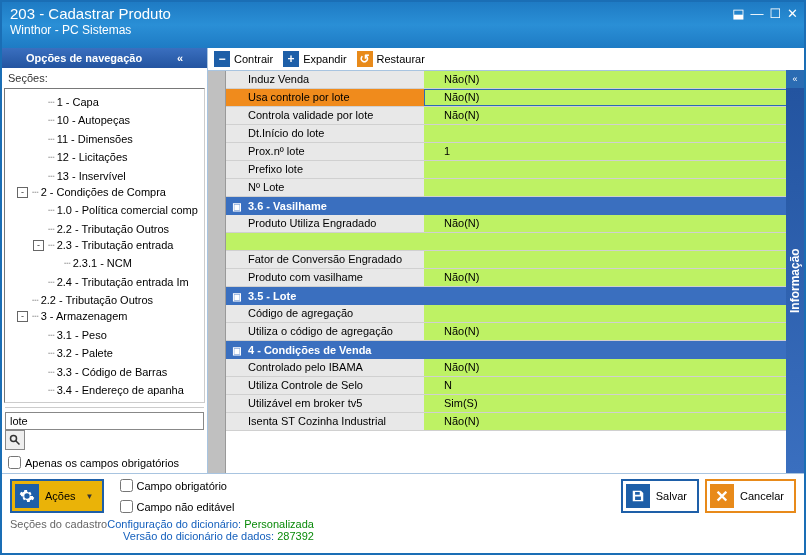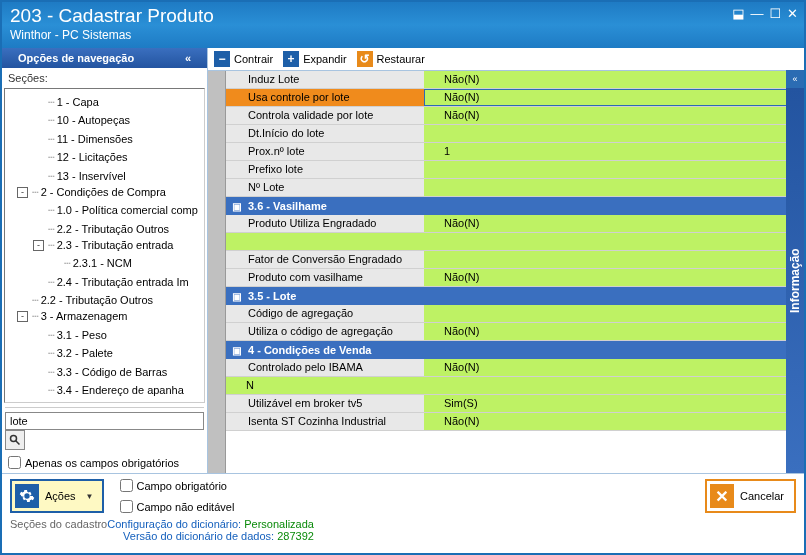--- a/index.html
+++ b/index.html
@@ -1,27 +1,27 @@
 <!DOCTYPE html>
 <html><head>
 <meta charset="utf-8">
 <style>
 * { box-sizing: border-box; margin: 0; padding: 0; font-family: "Segoe UI", Tahoma, sans-serif; font-size: 11px; }
 body { width: 806px; height: 555px; background: #fff; border: 2px solid #1a6eb5; overflow: hidden; position: relative; }
 
 .titlebar { height: 46px; background: linear-gradient(180deg, #1e7bc4 0%, #2a8fd6 50%, #1e7bc4 100%); color: #fff; padding: 3px 8px; position: relative; }
-.titlebar .title { font-size: 19px; font-weight: 300; }
+.titlebar .title { font-size: 15px; font-weight: 300; }
 .titlebar .subtitle { font-size: 12px; margin-top: 1px; }
 .titlebar .win-btns { position: absolute; right: 6px; top: 4px; display: flex; gap: 6px; }
 .titlebar .win-btns span { color: #fff; font-size: 13px; cursor: pointer; }
 
 .main { display: flex; height: 425px; }
 
 .sidebar { width: 206px; border-right: 1px solid #a8c4e0; display: flex; flex-direction: column; }
-.sidebar-header { background: linear-gradient(180deg, #3a6fbf 0%, #2354a0 100%); color: #fff; font-weight: bold; font-size: 12px; padding: 4px 16px; display: flex; justify-content: space-between; align-items: flex-end; }
+.sidebar-header { background: linear-gradient(180deg, #3a6fbf 0%, #2354a0 100%); color: #fff; font-weight: bold; font-size: 12px; padding: 4px 24px; display: flex; justify-content: space-between; align-items: flex-end; }
 .sidebar-header .chev { font-size: 11px; color:#fff; }
 .sidebar .secoes-label { padding: 4px 6px; color:#333; background:#fff; }
 .tree-wrap { flex: 1; overflow: auto; background:#fff; border: 1px inset #ccc; margin: 0 2px; padding: 2px; }
 .tree-wrap::-webkit-scrollbar { width: 15px; height:15px; }
 .tree-wrap::-webkit-scrollbar-track { background: #e8e8e8; }
 .tree-wrap::-webkit-scrollbar-thumb { background: #bdbdbd; border: 1px solid #999; }
 .tree li { white-space: nowrap; padding: 1px 0; }
 .tree .node { display:flex; align-items:center; gap:2px; }
 .tree .exp { display:inline-block; width:11px; height:11px; border:1px solid #666; text-align:center; line-height:9px; font-size:9px; background:#fff; color:#333; margin-right:2px; }
 .tree .spacer { display:inline-block; width:13px; }
@@ -58,21 +58,21 @@
 .grid-row.selected .rval { outline:1px solid #2b6cb3; outline-offset:-1px; }
 .grid-section { background:#3a6fbf; color:#fff; font-weight:bold; display:flex; align-items:center; height:18px; }
 .grid-section .sexp { width:14px; text-align:center; margin:0 4px; font-size:10px; }
 .grid-section .stitle { flex:1; }
 
 .info-tab { position:absolute; right:0; top:40px; bottom:0; width:18px; background:linear-gradient(180deg,#3a6fbf 0%,#2354a0 100%); color:#fff; display:flex; align-items:center; justify-content:center; writing-mode:vertical-rl; transform:rotate(180deg); font-size:12px; font-weight:bold; }
 .info-tab-chev { position:absolute; right:0; top:22px; width:18px; height:18px; background:#2b6cb3; color:#fff; display:flex; align-items:center; justify-content:center; font-size:9px;}
 
 .footer { height:80px; border-top:1px solid #a8c4e0; padding:4px 8px; display:flex; flex-direction:column; }
 .footer-top { display:flex; align-items:center; gap:16px; height:36px; }
-.btn-acoes { display:flex; align-items:center; gap:6px; border:2px solid #1e5fa8; padding:3px 8px 3px 3px; background:#fef9c3; }
+.btn-acoes { display:flex; align-items:center; gap:6px; border:2px solid #1e5fa8; padding:3px 8px 3px 3px; background:#eab308; }
 .btn-acoes .icon { width:24px; height:24px; background:#1e5fa8; display:flex; align-items:center; justify-content:center; }
 .btn-acoes .icon svg { width:16px; height:16px; fill:#fff; }
 .btn-acoes .arrow { font-size:8px; color:#333; margin-left:4px; }
 .legend { display:flex; flex-direction:column; gap:8px; }
 .legend .row { display:flex; align-items:center; gap:4px; }
 .btn-right { margin-left:auto; display:flex; gap:6px; }
 .btn-primary { display:flex; align-items:center; gap:6px; border:2px solid #1e5fa8; padding:3px 10px 3px 3px; background:#fff; }
 .btn-primary .icon { width:24px; height:24px; background:#1e5fa8; display:flex; align-items:center; justify-content:center; }
 .btn-primary .icon svg { width:14px; height:14px; fill:#fff; }
 .btn-warn { display:flex; align-items:center; gap:6px; border:2px solid #e88a1a; padding:3px 10px 3px 3px; background:#fff; }
@@ -245,21 +245,21 @@
       </div>
       <div class="tbtn">
         <div class="ticon rest">↺</div>
         <span>Restaurar</span>
       </div>
     </div>
     <div class="grid-area">
       <div class="grid-gutter"></div>
       <div class="grid" id="grid">
           <div class="grid-row">
-            <div class="rlabel indent">Induz Lote</div>
+            <div class="rlabel indent">Induz Venda</div>
             <div class="rval">Não(N)<div class="dd">▾</div></div>
           </div>
           <div class="grid-row selected">
             <div class="rlabel indent">Usa controle por lote</div>
             <div class="rval">Não(N)<div class="dd">▾</div></div>
           </div>
           <div class="grid-row">
             <div class="rlabel indent">Controla validade por lote</div>
             <div class="rval">Não(N)<div class="dd">▾</div></div>
           </div>
@@ -314,20 +314,21 @@
           </div>
           <div class="grid-section">
             <span class="sexp">▣</span>
             <span class="stitle">4 - Condições de Venda</span>
           </div>
           <div class="grid-row">
             <div class="rlabel indent">Controlado pelo IBAMA</div>
             <div class="rval">Não(N)<div class="dd">▾</div></div>
           </div>
           <div class="grid-row">
+            <div class="rlabel indent">Utiliza Controle de Selo</div>
             <div class="rval">N</div>
           </div>
           <div class="grid-row">
             <div class="rlabel indent">Utilizável em broker tv5</div>
             <div class="rval">Sim(S)<div class="dd">▾</div></div>
           </div>
           <div class="grid-row">
             <div class="rlabel indent">Isenta ST Cozinha Industrial</div>
             <div class="rval">Não(N)<div class="dd">▾</div></div>
           </div>
@@ -353,20 +354,28 @@
       <div class="row">
           <input type="checkbox" style="">
           <span>Campo obrigatório</span>
         </div>
       <div class="row">
           <input type="checkbox" style="">
           <span>Campo não editável</span>
         </div>
     </div>
     <div class="btn-right">
+      <div class="btn-primary">
+        <div class="icon">
+          <svg viewBox="0 0 24 24">
+              <path d="M3 3h14l4 4v14H3V3zm4 2v5h8V5H7zm0 8v6h10v-6H7z"></path>
+            </svg>
+        </div>
+        <span>Salvar</span>
+      </div>
       <div class="btn-warn">
         <div class="icon">✕</div>
         <span>Cancelar</span>
       </div>
     </div>
   </div>
   <div class="footer-bottom">
     <div class="left">Seções do cadastro</div>
     <div class="right">
       <div><span class="lnk">Configuração do dicionário:</span> <span class="val">Personalizada</span></div>

